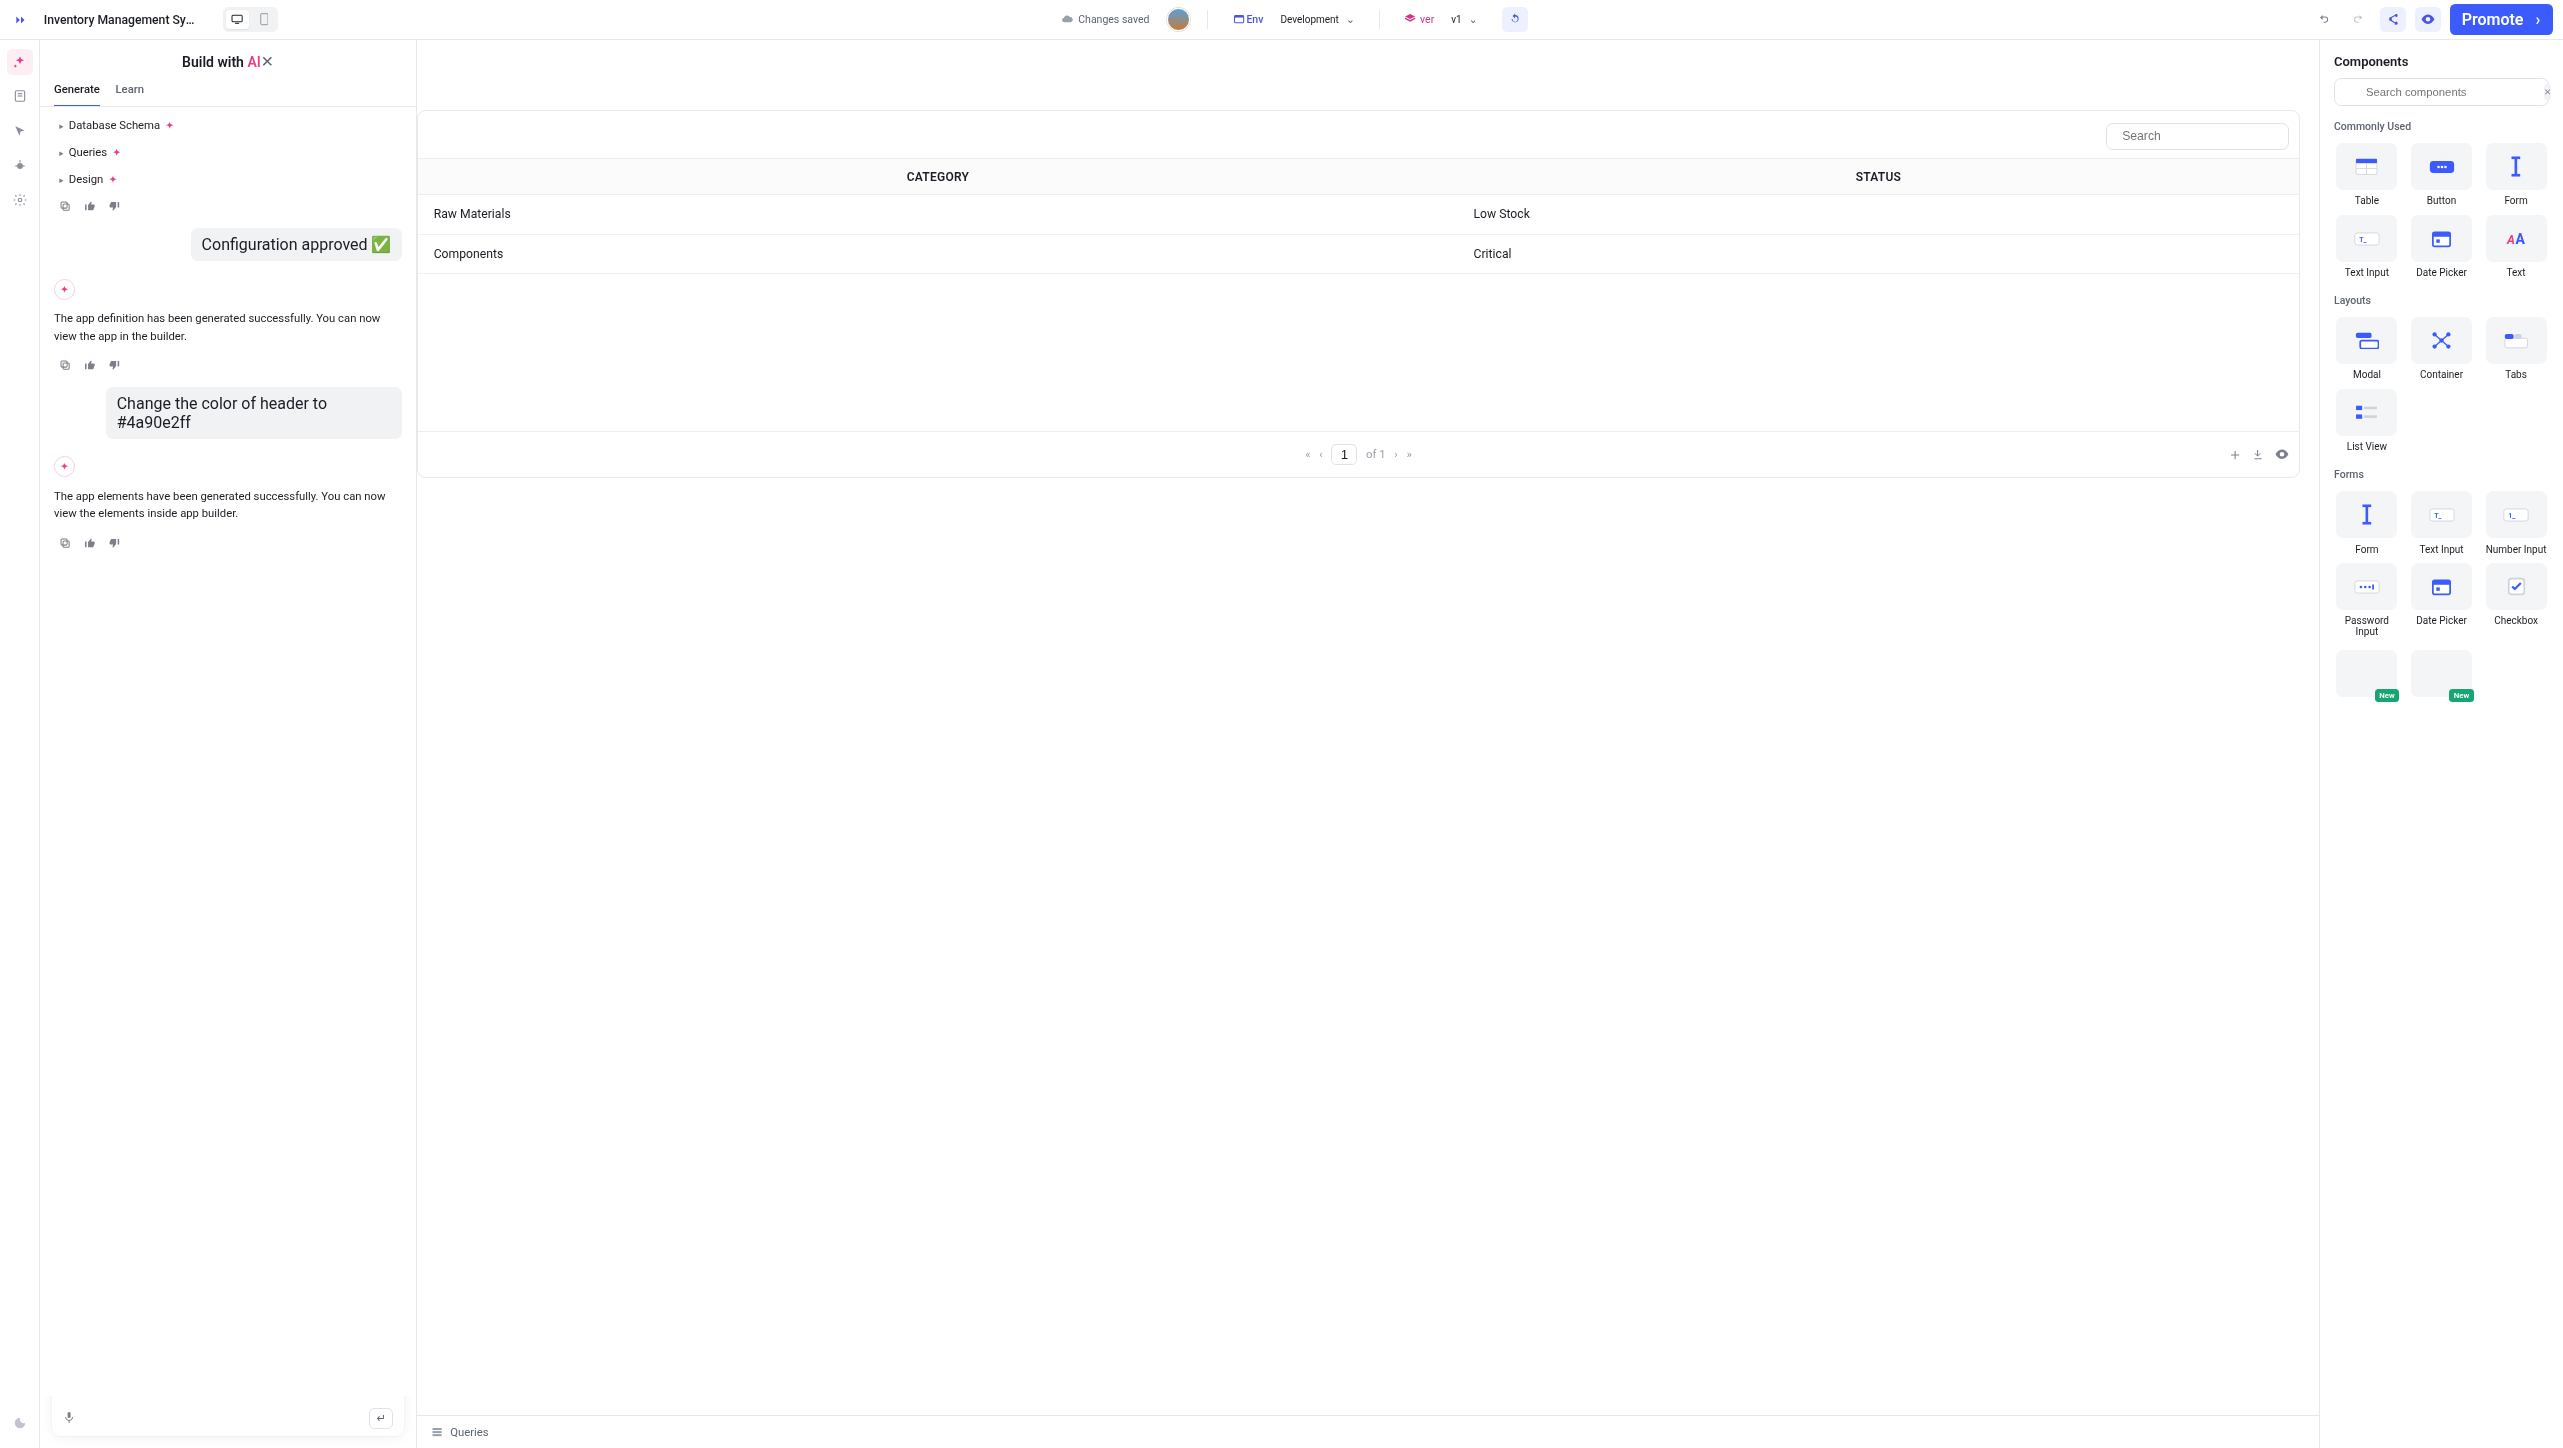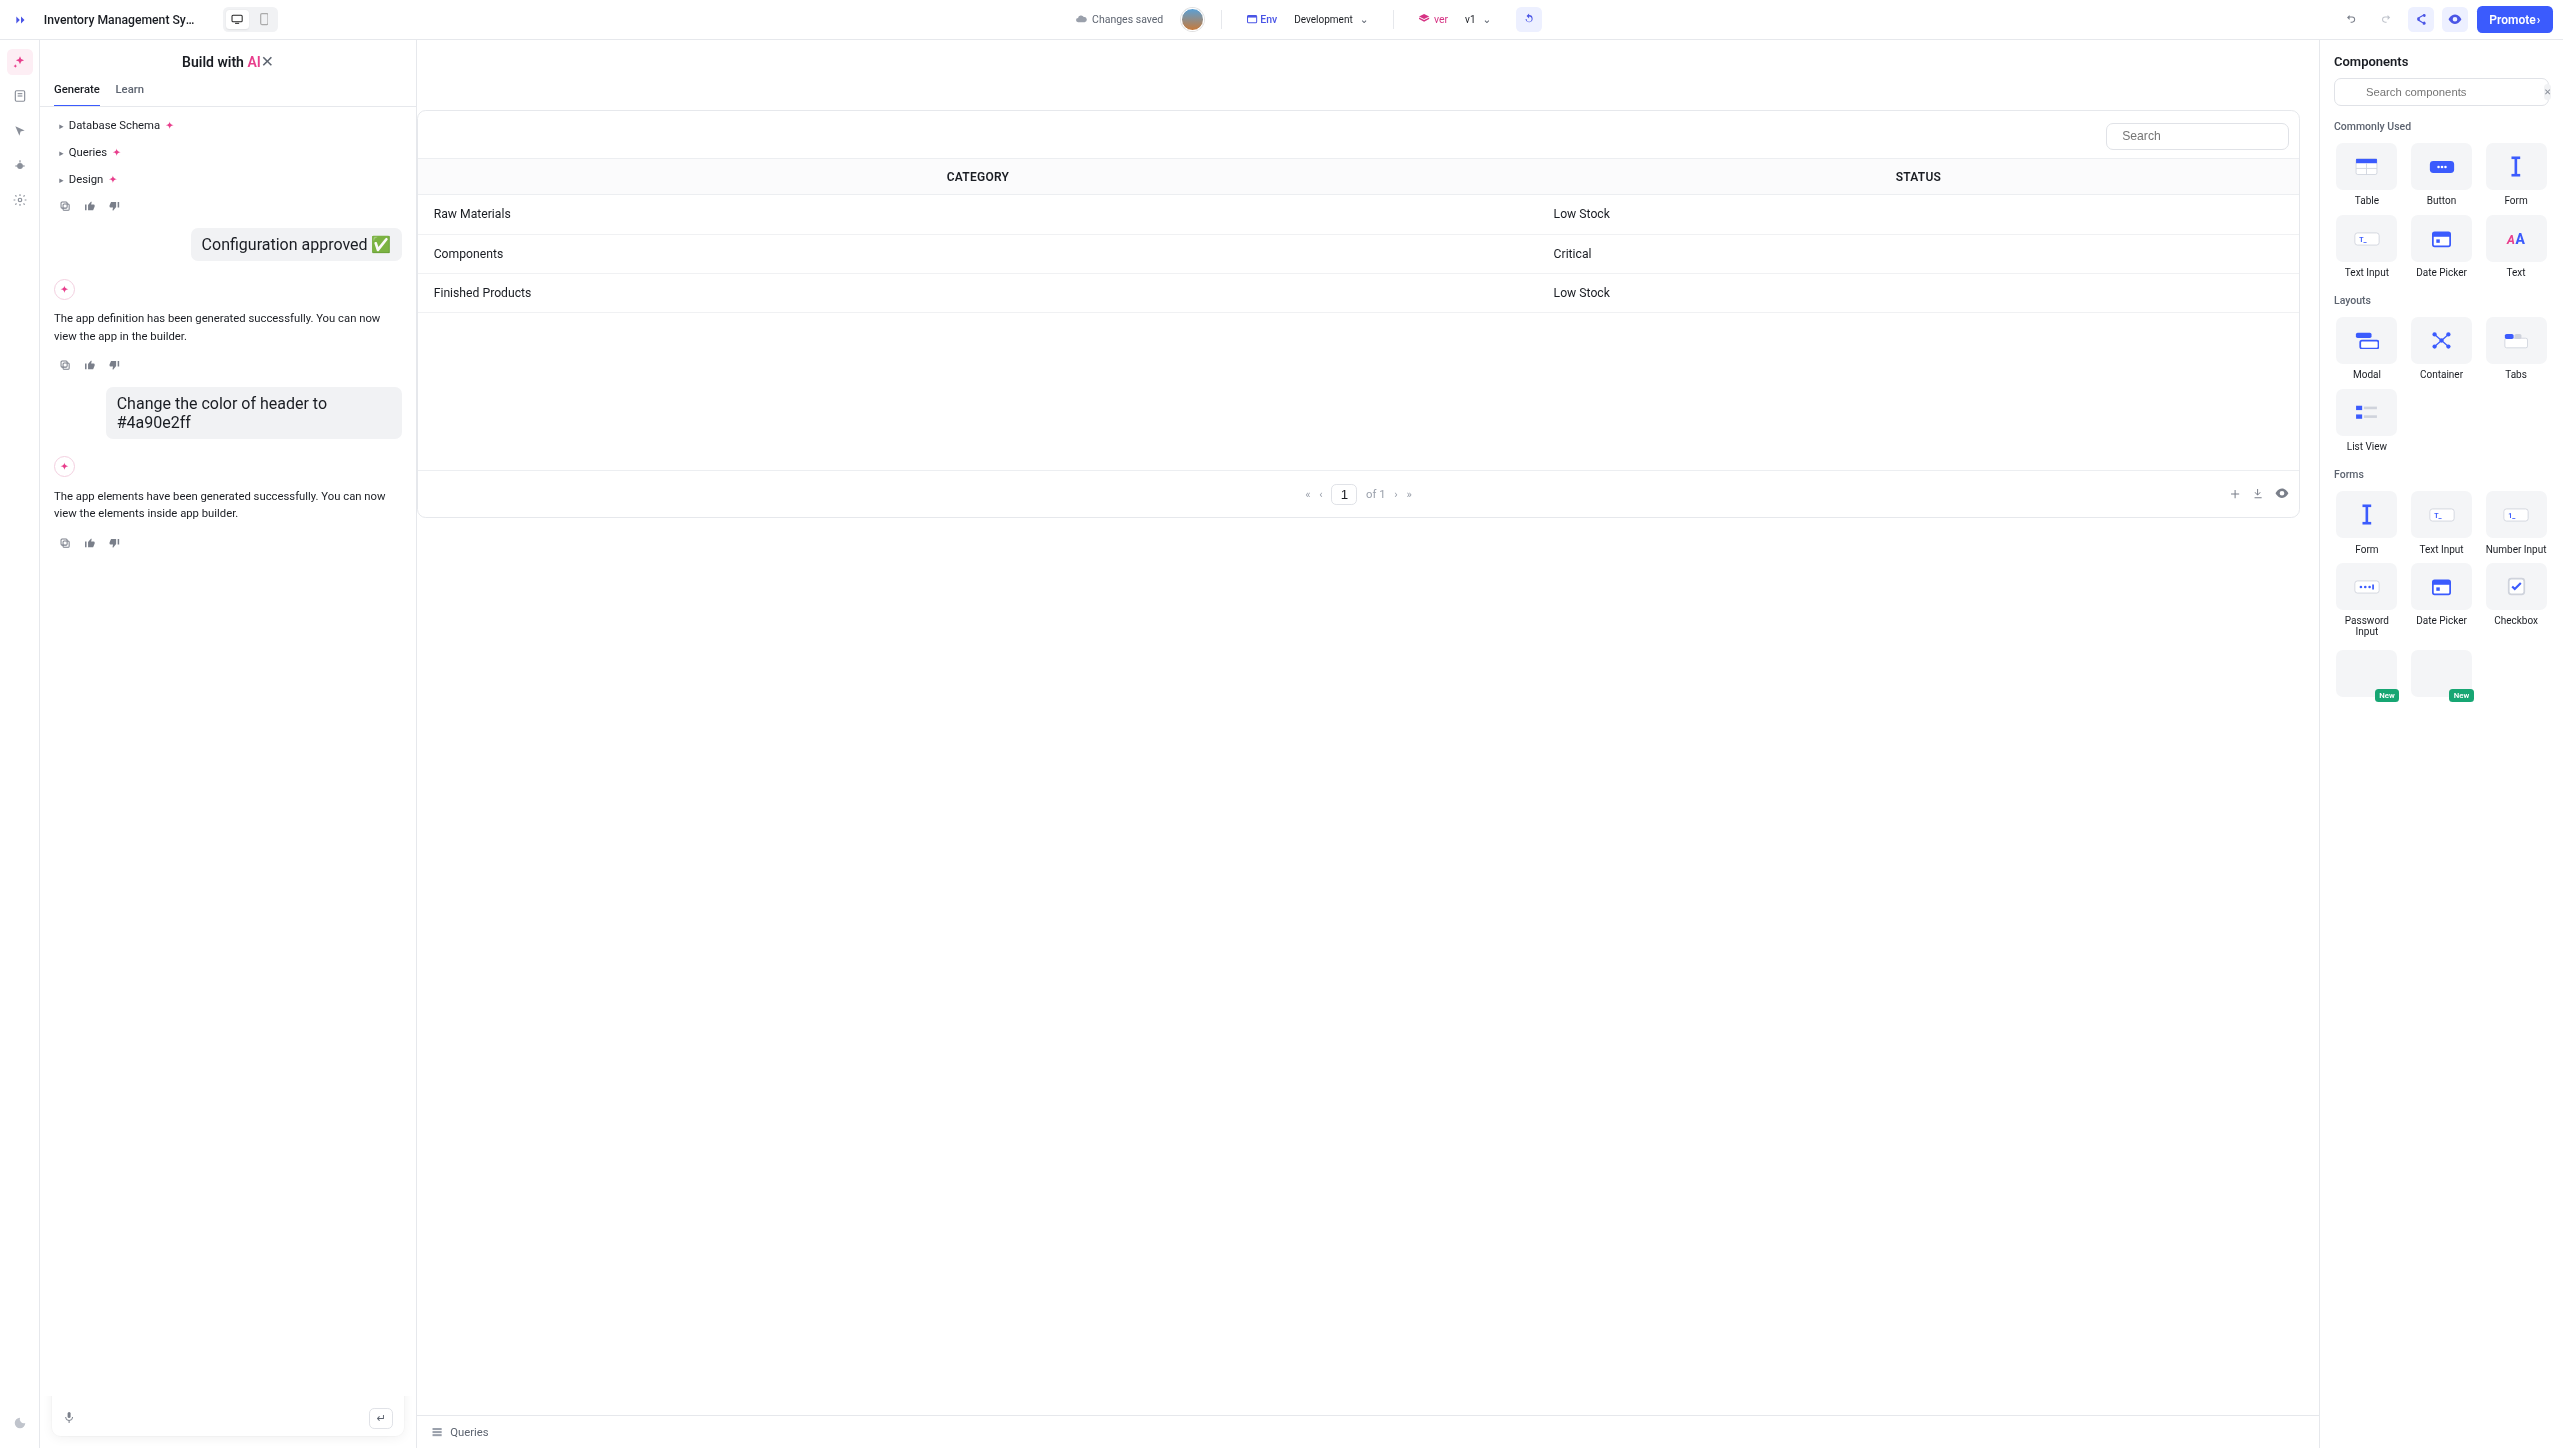--- a/index.html
+++ b/index.html
@@ -18,21 +18,21 @@
 .tb-sep { width: 0.9px; height: 19px; background: #e6e8ec; }
 .env-name { color: #4a55e6; font-weight: 500; font-size: 10.5px; margin-left: 1.7px;}
 .env-val { color: #1a1d23; font-size: 10px; margin-left: 17px;}
 .chevron { color: #5d6470; margin-left: 7px; font-size: 10.5px;}
 .env-group { display: flex; align-items: center; padding: 3.5px 7px; border-radius: 5.2px;}
 .ver-label { color: #d63384; font-size: 10.5px;}
 .ver-icon { color: #d63384; margin-right: 3.5px;}
 .tb-right { display: flex; align-items: center; gap: 8.7px;}
 .icon-btn { width: 26px; height: 24.4px; border-radius: 5.2px; display: flex; align-items: center; justify-content: center; color: #5d6470; background: transparent;}
 .icon-btn.filled { background: #edf0ff; color: #4a55e6;}
-.promote { background: #3b5bfd; color: #fff; font-weight: 600; border-radius: 5.2px; padding: 6.1px 12.2px; display: flex; align-items: center; gap: 1px; font-size: 12px;}
+.promote { background: #3b5bfd; color: #fff; font-weight: 600; border-radius: 5.2px; padding: 6.1px 12.2px; display: flex; align-items: center; gap: 12px; font-size: 16px;}
 
 
 .main { display: flex; height: calc(100vh - 40px); }
 .left-rail { width: 40px; border-right: 0.9px solid #e6e8ec; display: flex; flex-direction: column; align-items: center; padding-top: 8.7px; gap: 8.7px;}
 .rail-btn { width: 26px; height: 26px; border-radius: 5.2px; display: flex; align-items: center; justify-content: center; color: #7a7f8a;}
 .rail-btn.active { background: #fdeef4; color: #e83e8c;}
 .rail-bottom { margin-top: auto; margin-bottom: 12.2px;}
 
 
 .ai-panel { width: 377px; border-right: 0.9px solid #e6e8ec; display: flex; flex-direction: column; position: relative;}
@@ -354,24 +354,20 @@
             </tr>
               </thead>
             <tbody>
               <tr>
                   <td>Raw Materials</td>
                   <td>Low Stock</td>
                 </tr>
               <tr>
                   <td>Components</td>
                   <td>Critical</td>
-                </tr>
-              <tr>
-                  <td>Finished Products</td>
-                  <td>Low Stock</td>
                 </tr>
             </tbody>
           </table>
           <div class="card-foot">
             <div class="pager">
               <span>«</span>
               <span>‹</span>
               <input class="page-in" value="1" style="">
               <span>of 1</span>
               <span>›</span>

